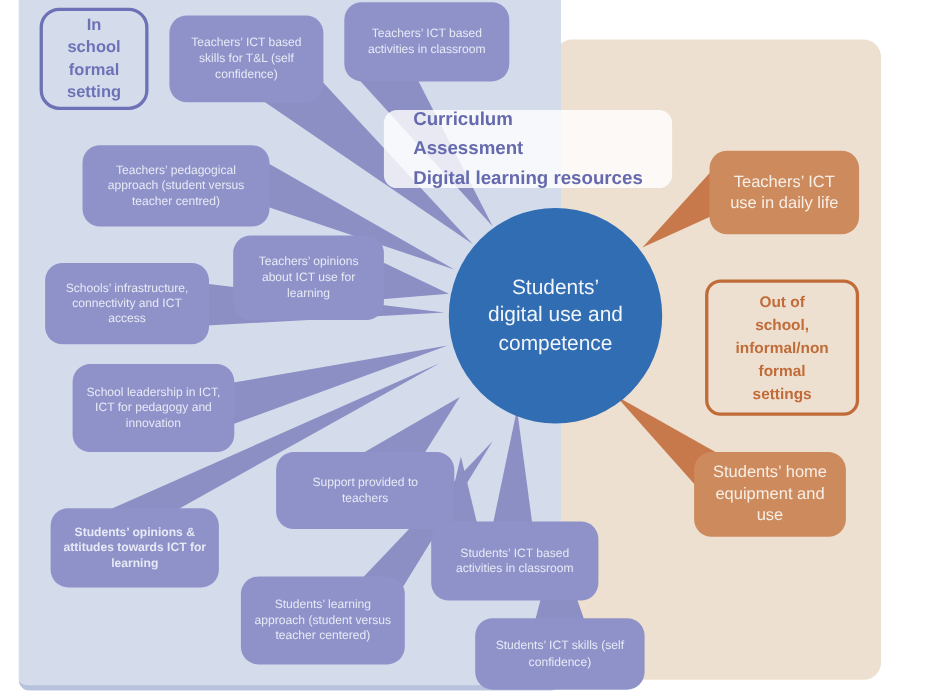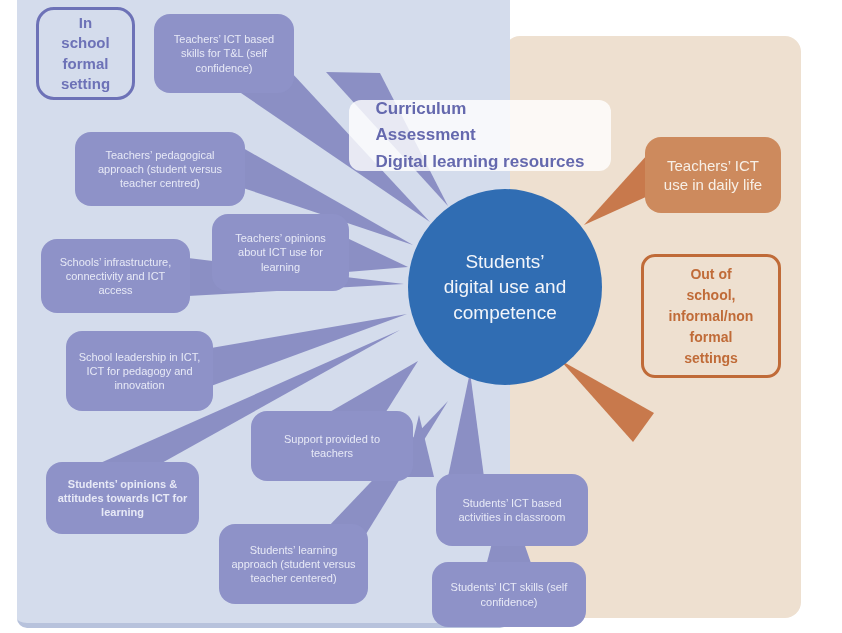--- a/index.html
+++ b/index.html
@@ -90,41 +90,43 @@
 setting</div>
 
   <div class="zone-label multiline" id="zone-out-school">Out of
 school,
 informal/non
 formal
 settings</div>
 
   <div class="node purple" style="left:154px;top:14px;width:140px;height:79px;">Teachers’ ICT based skills for T&amp;L (self confidence)</div>
 
+  <div class="node purple" style="left:313px;top:2px;width:150px;height:72px;">Teachers’ ICT based activities in classroom</div>
 
   <div class="node purple" style="left:75px;top:132px;width:170px;height:74px;">Teachers’ pedagogical approach (student versus teacher centred)</div>
 
   <div class="node purple" style="left:212px;top:214px;width:137px;height:77px;">Teachers’ opinions about ICT use for learning</div>
 
   <div class="node purple" style="left:41px;top:239px;width:149px;height:74px;padding:10px 10px;">Schools’ infrastructure, connectivity and ICT access</div>
 
   <div class="node purple" style="left:66px;top:331px;width:147px;height:80px;">School leadership in ICT, ICT for pedagogy and innovation</div>
 
   <div class="node purple" style="left:251px;top:411px;width:162px;height:70px;">Support provided to teachers</div>
 
   <div class="node purple" style="left:46px;top:462px;width:153px;height:72px;padding:6px 1px;font-weight:bold;">Students’ opinions &amp; attitudes towards ICT for learning</div>
 
   <div class="node purple" style="left:219px;top:524px;width:149px;height:80px;">Students’ learning approach (student versus teacher centered)</div>
 
-  <div class="node purple" style="left:392px;top:474px;width:152px;height:72px;margin-left:44px;">Students’ ICT based activities in classroom</div>
+  <div class="node purple" style="left:392px;top:474px;width:152px;height:72px;">Students’ ICT based activities in classroom</div>
 
   <div class="node purple" style="left:432px;top:562px;width:154px;height:65px;">Students’ ICT skills (self confidence)</div>
 
   <div class="node orange" style="left:645px;top:137px;width:136px;height:76px;">Teachers’ ICT use in daily life</div>
 
+  <div class="node orange" style="left:631px;top:411px;width:138px;height:77px;">Students’ home equipment and use</div>
 
   <div id="curriculum-note" class="multiline">Curriculum
 Assessment
 Digital learning resources</div>
 
   <div id="center-node" class="multiline">Students’
 digital use and
 competence</div>
 
 </div>

